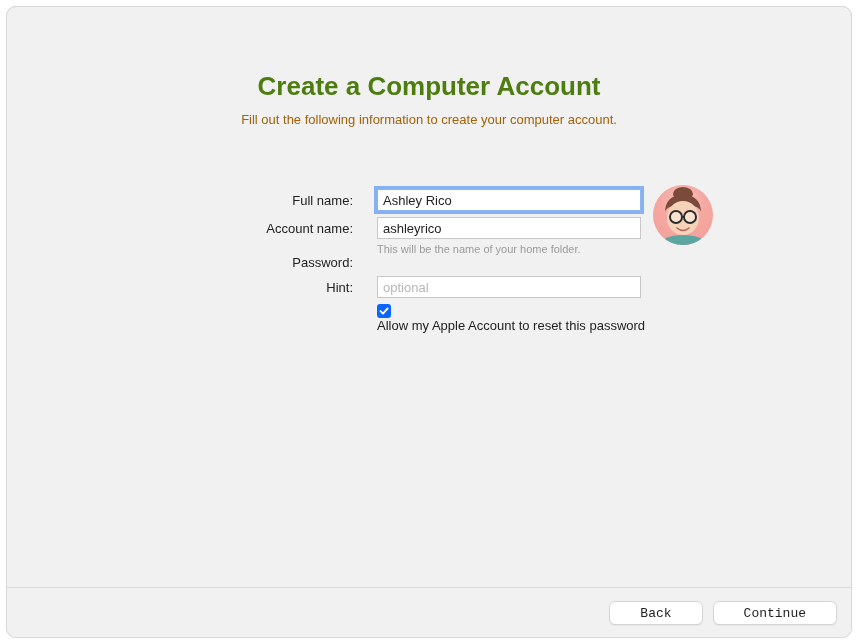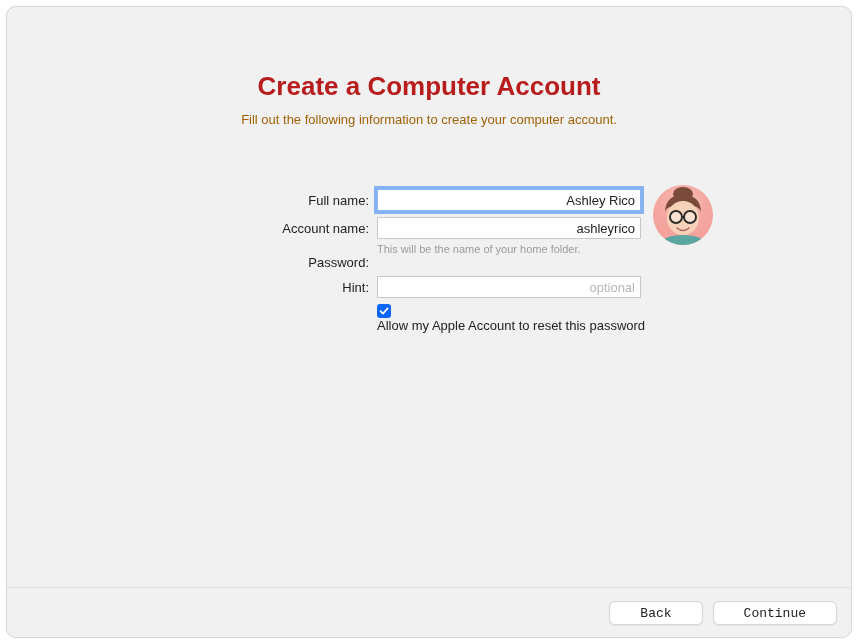--- a/index.html
+++ b/index.html
@@ -26,42 +26,42 @@
     position: absolute;
     top: 0; left: 0; right: 0; bottom: 60px;
     display: flex;
     flex-direction: column;
     align-items: center;
   }
   .title {
     margin-top: 64px;
     font-size: 26px;
     font-weight: 700;
-    color: #b91c1c;
+    color: #4d7c0f;
     text-align: center;
   }
   .subtitle {
     margin-top: 10px;
     font-size: 13px;
     color: #a16207;
   }
   .form-area {
     margin-top: 62px;
     position: relative;
     width: 640px;
   }
   .row {
     display: flex;
     align-items: center;
     margin-bottom: 6px;
   }
   .label {
     width: 268px;
     text-align: right;
-    padding-right: 8px;
+    padding-right: 24px;
     font-size: 13px;
     color: #222;
   }
   .field-col {
     width: 264px;
     display: flex;
     gap: 6px;
   }
   .helper-row {
     display: flex;
@@ -75,21 +75,20 @@
   input.text {
     height: 22px;
     font-size: 13px;
     padding: 2px 5px;
     border: 1px solid #c7c7c7;
     background: #fff;
     border-radius: 0;
     width: 100%;
     color: #222;
     outline: none;
-    text-align: right;
   }
   input.text::placeholder { color: #b7b7b7; }
   input.text.focused {
     border: 1px solid #c7c7c7;
     box-shadow: 0 0 0 3px rgba(0,103,244,0.45);
     border-color: #8ab4f2;
   }
   .pw-half { width: 129px; }
   .checkbox-row {
     display: flex;

